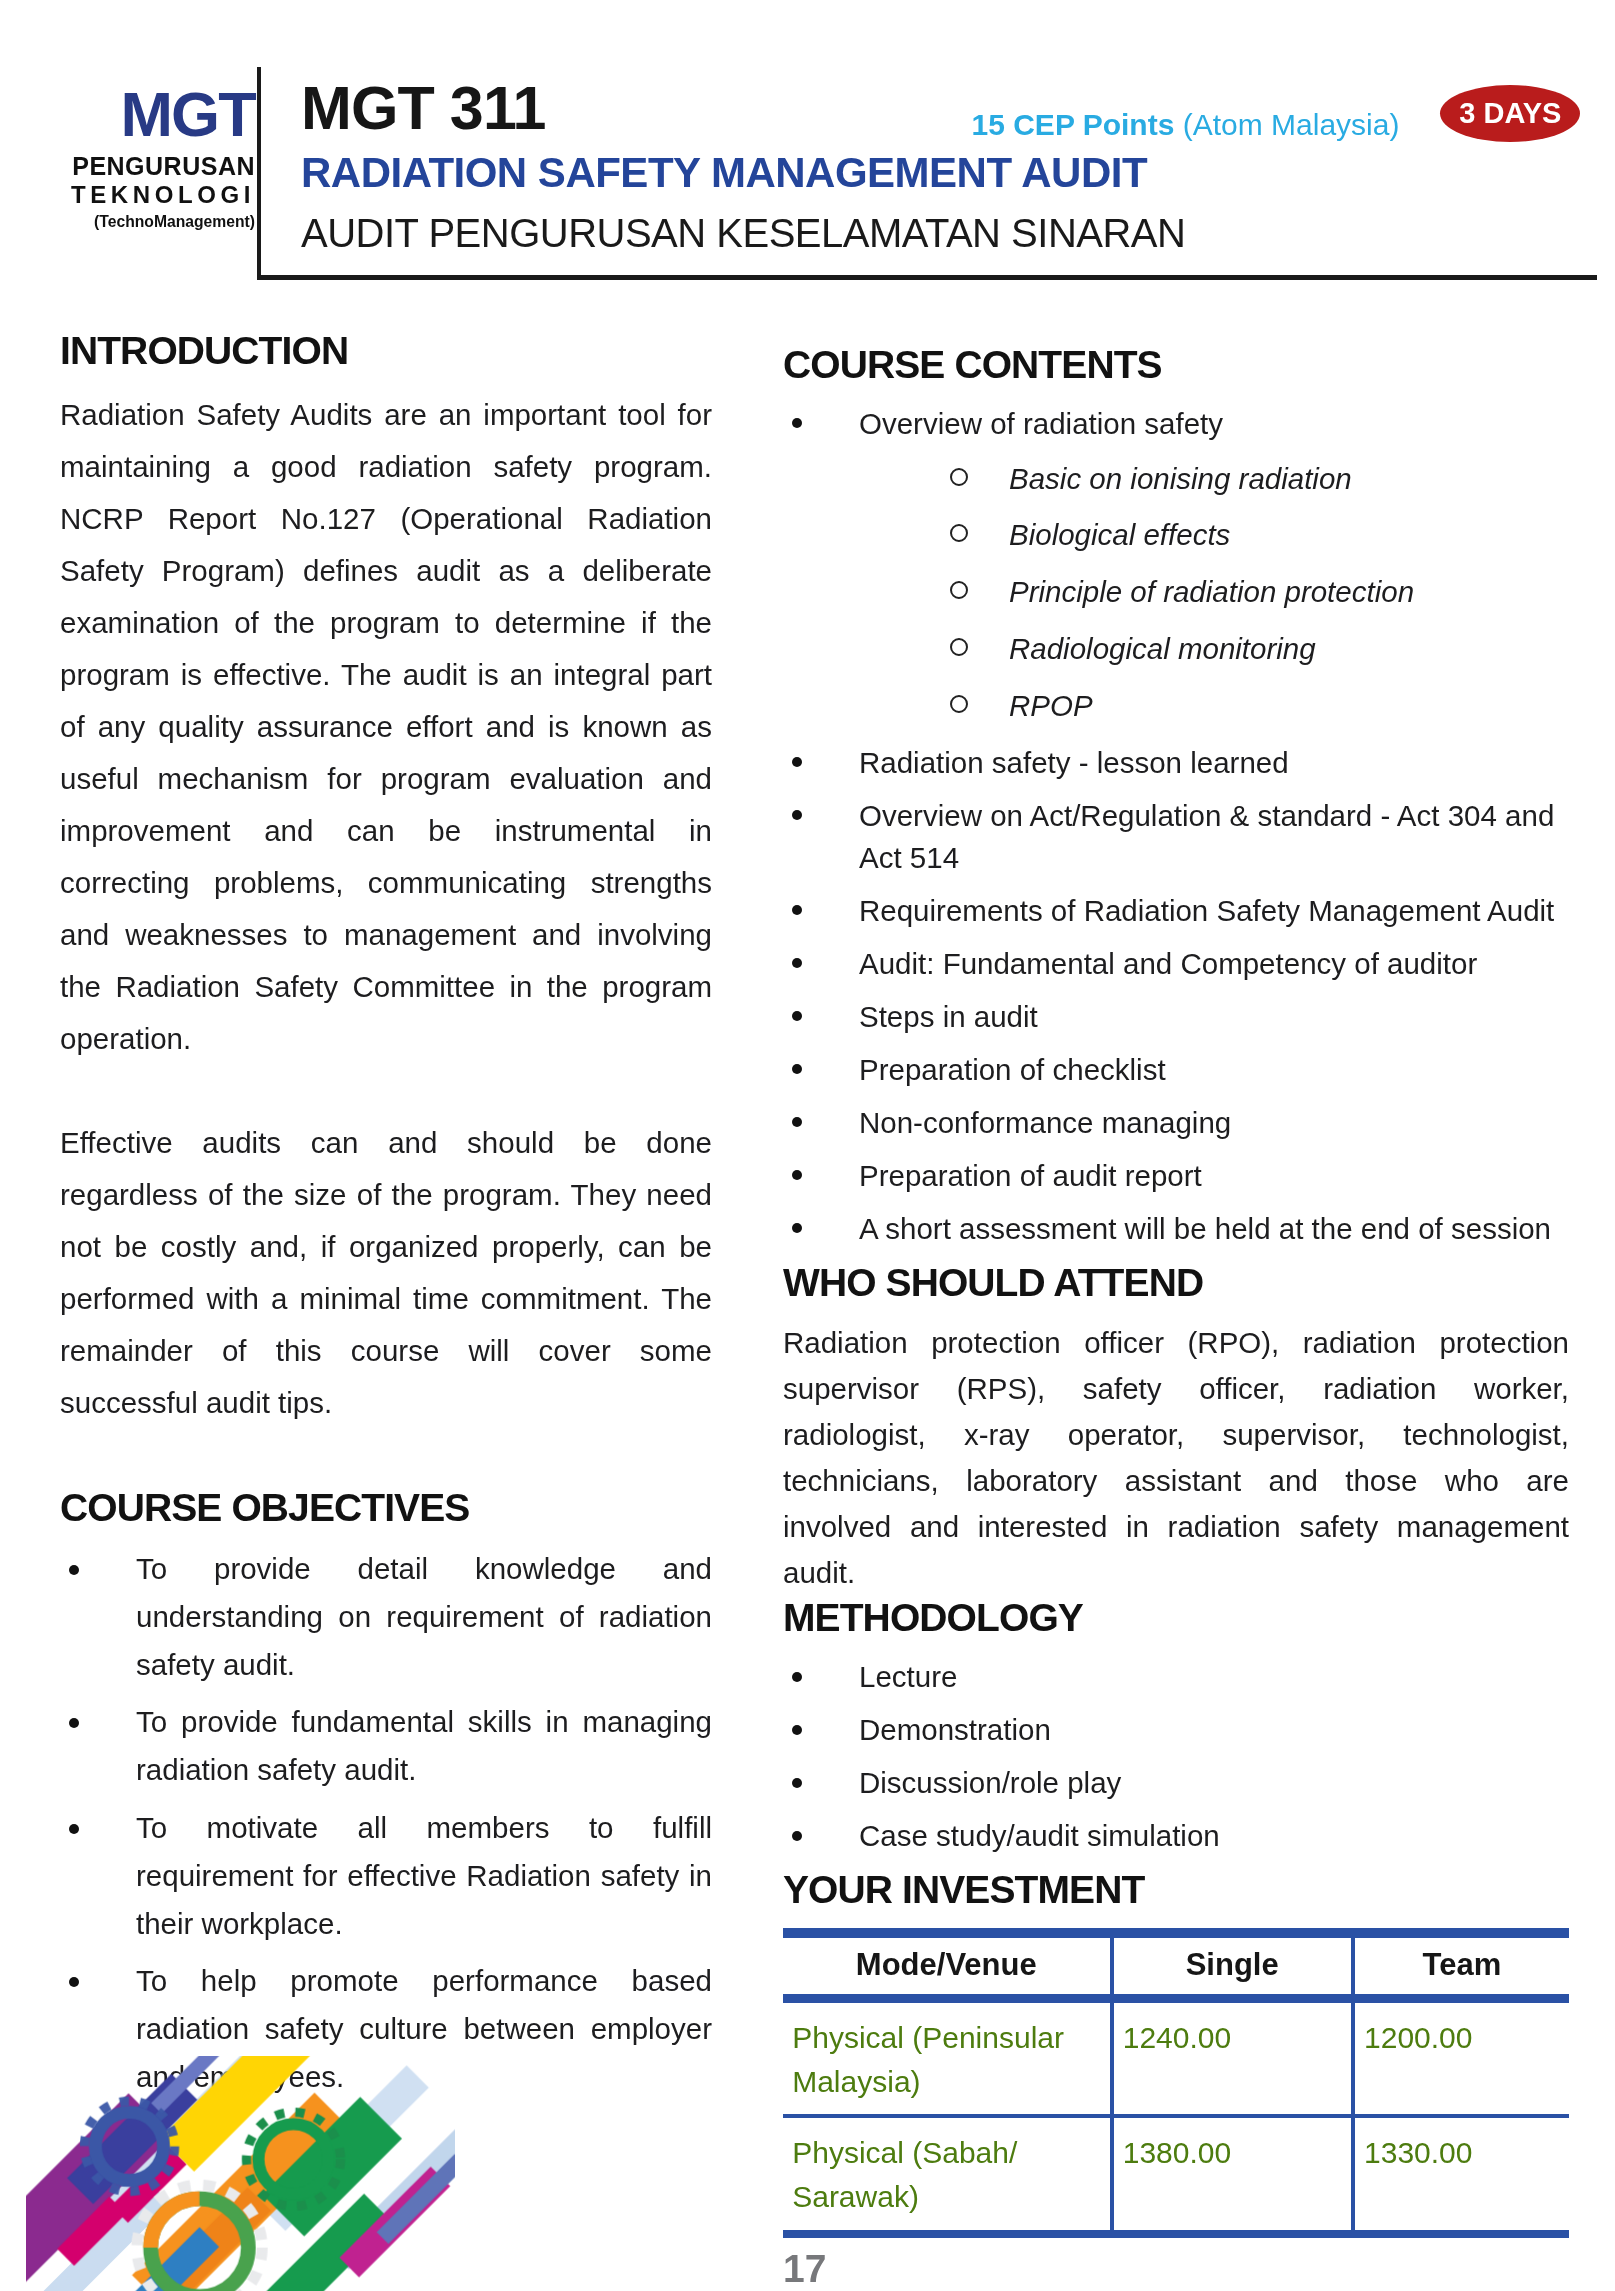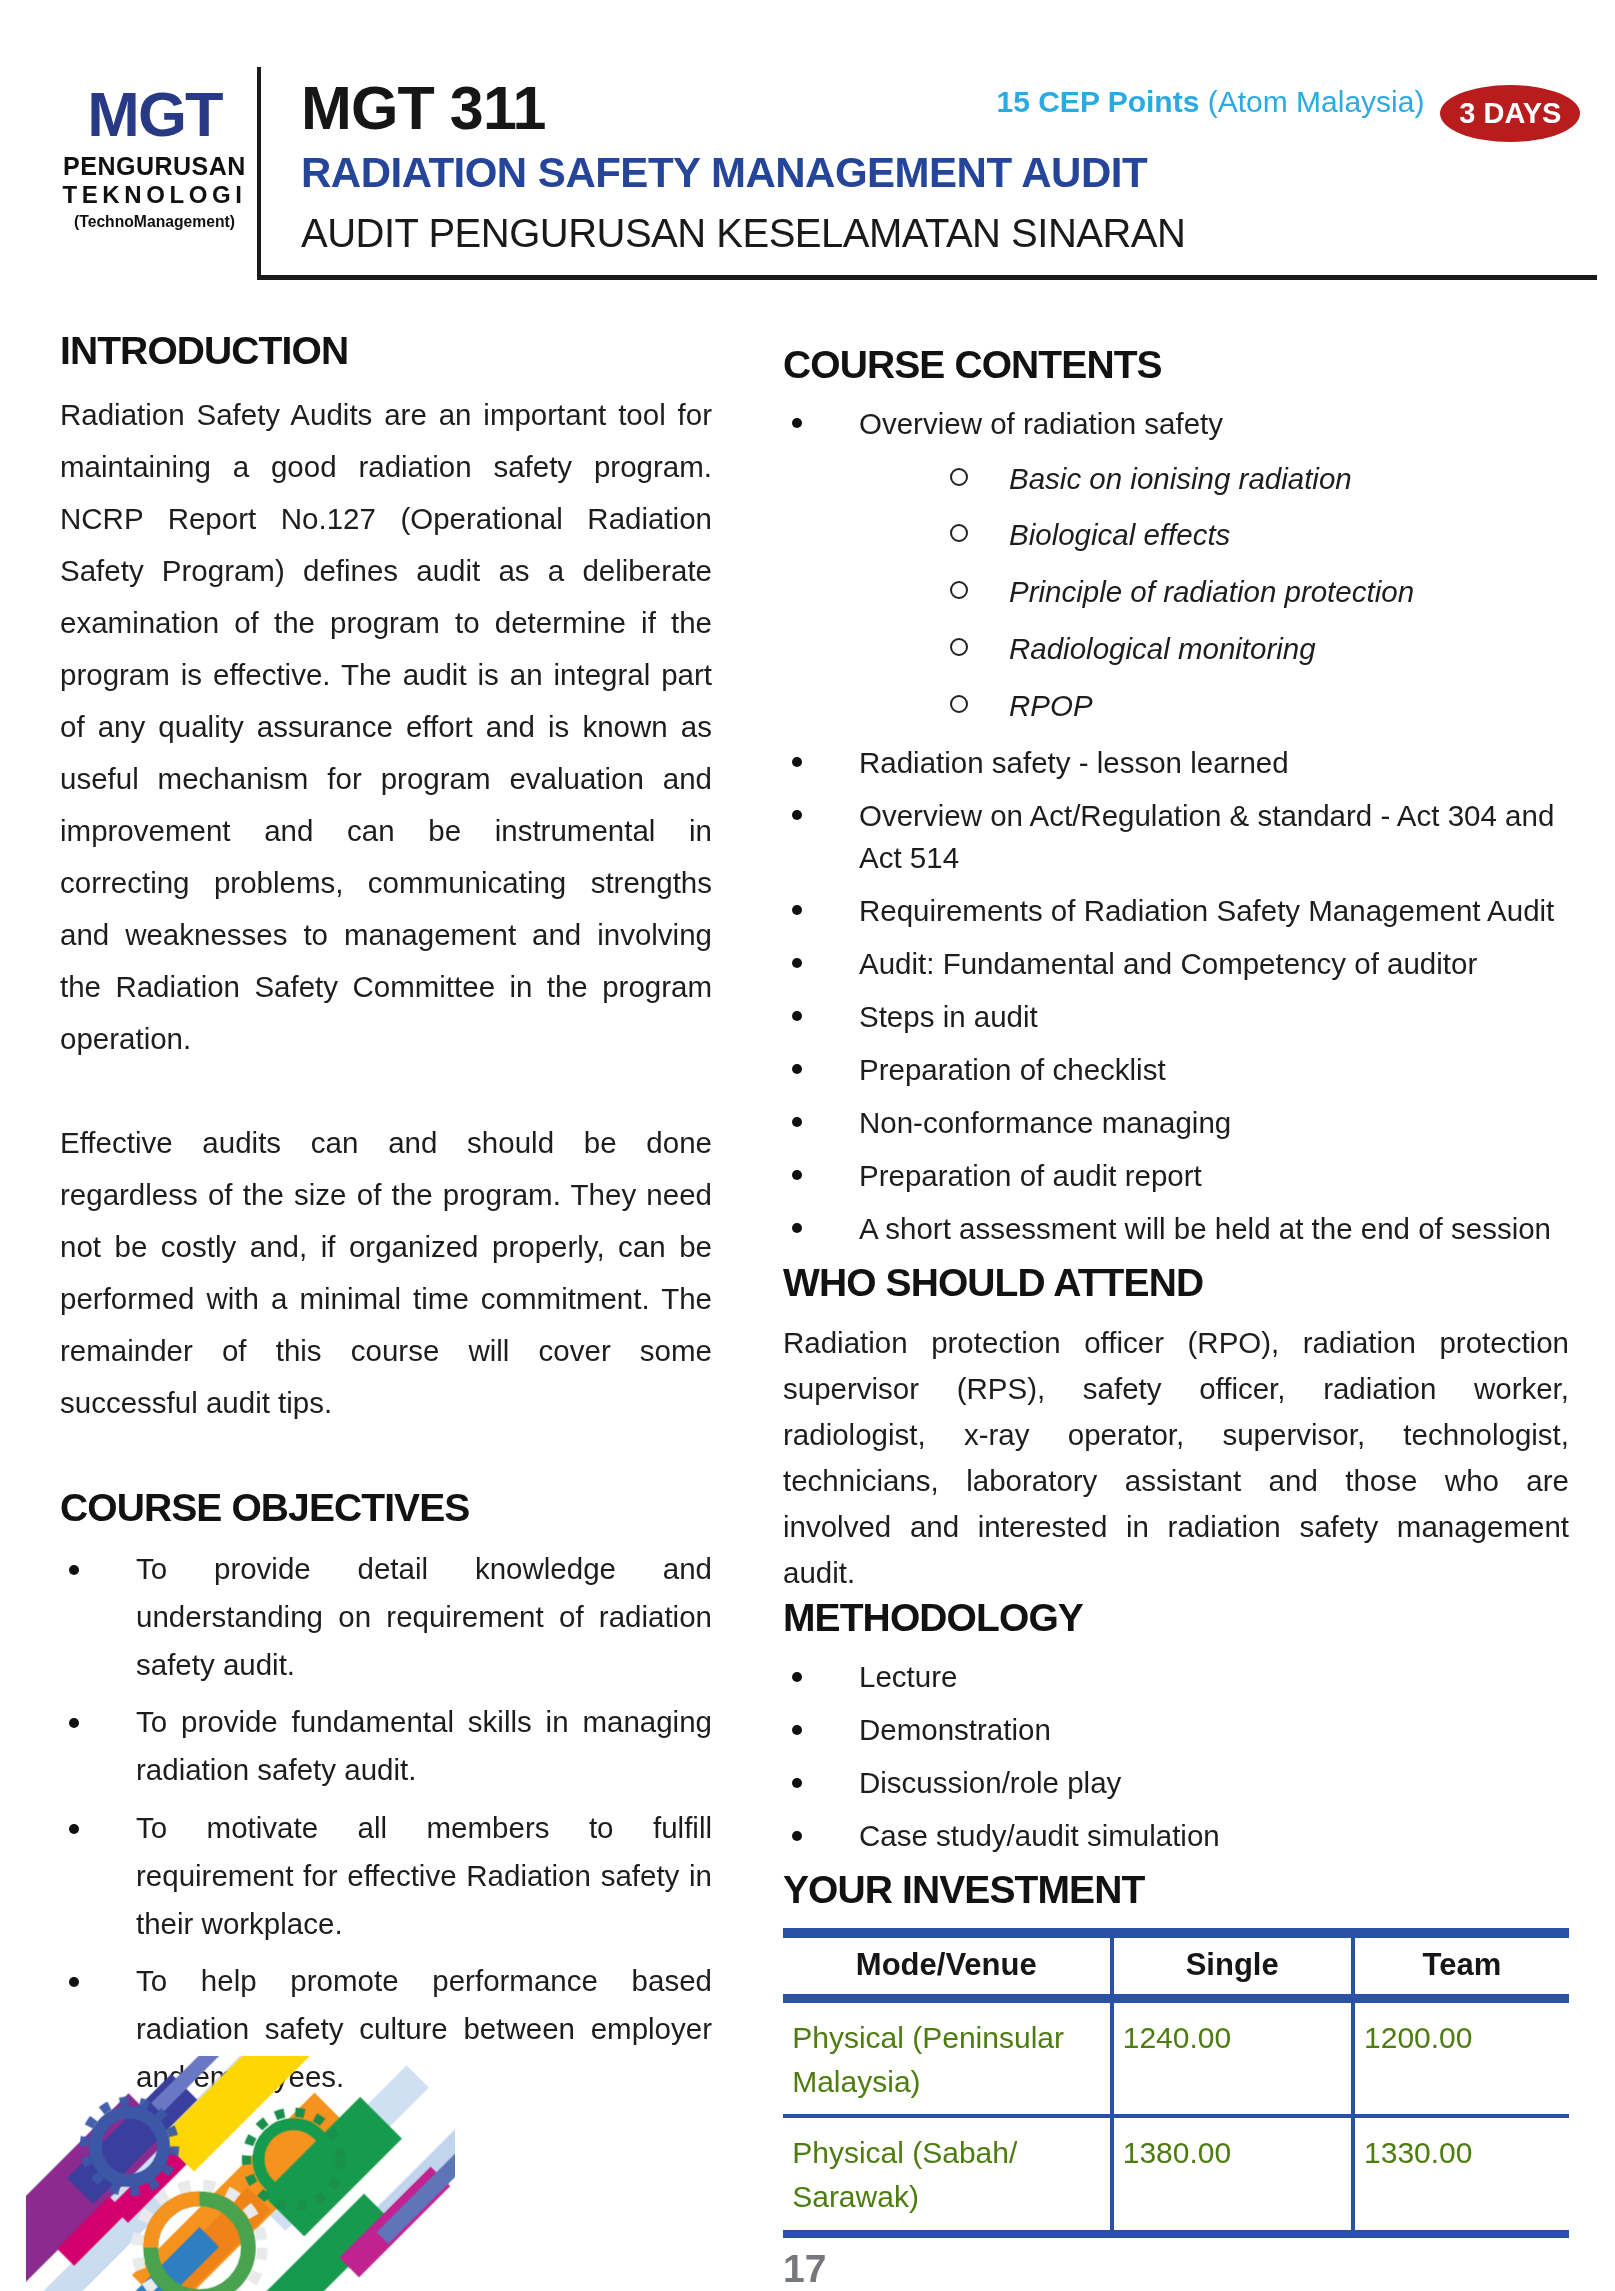--- a/index.html
+++ b/index.html
@@ -8,39 +8,39 @@
     position:relative;
     width:1615px; height:2292px;
     background:#ffffff;
     overflow:hidden;
     font-family:"Liberation Sans", sans-serif;
     color:#1c1c1e;
   }
   
   .logo {
     position:absolute; left:54px; top:85px; width:201px;
-    text-align:center; color:#111;
+    text-align:right; color:#111;
   }
   .logo .mgt {
     font-size:63px; font-weight:700; letter-spacing:-1.8px;
     color:#283a85; line-height:0.95;
   }
   .logo .l1 { font-size:25px; font-weight:700; letter-spacing:0.5px; margin-top:7.4px; }
   .logo .l2 { font-size:24px; font-weight:700; letter-spacing:4.6px; margin-top:0; }
   .logo .l3 { font-size:15.7px; font-weight:600; letter-spacing:0px; margin-top:3.7px; }
   .v-rule {
     position:absolute; left:257px; top:67px; width:3.7px; height:210px; background:#1a1a1a;
   }
   .h-rule {
     position:absolute; left:257px; top:275px; width:1340px; height:4.6px; background:#1a1a1a;
   }
   .titleblock { position:absolute; left:301px; top:78px; width:1296px; }
   .title-row { display:flex; align-items:flex-start; }
   .course-code { font-size:61px; font-weight:700; letter-spacing:-0.9px; color:#161616; line-height:1.0; }
-  .cep-group { margin-left:auto; display:flex; align-items:flex-start; gap:16px; padding-top:7.4px; margin-right:16.6px; }
+  .cep-group { margin-left:auto; display:flex; align-items:flex-end; gap:41px; padding-top:7.4px; margin-right:16.6px; }
   .cep-text { font-size:30px; color:#29abe2; white-space:nowrap; }
   .cep-text .b { font-weight:700; }
   .days-badge {
     width:140px; height:57px; border-radius:50%;
     background:#b91c1c; color:#ffffff;
     display:flex; align-items:center; justify-content:center;
     font-size:29px; font-weight:700; letter-spacing:0px;
     flex:0 0 auto;
   }
   .title-en { font-size:42px; font-weight:700; color:#24459a; letter-spacing:-0.5px; margin-top:7.4px; line-height:1.1; }

